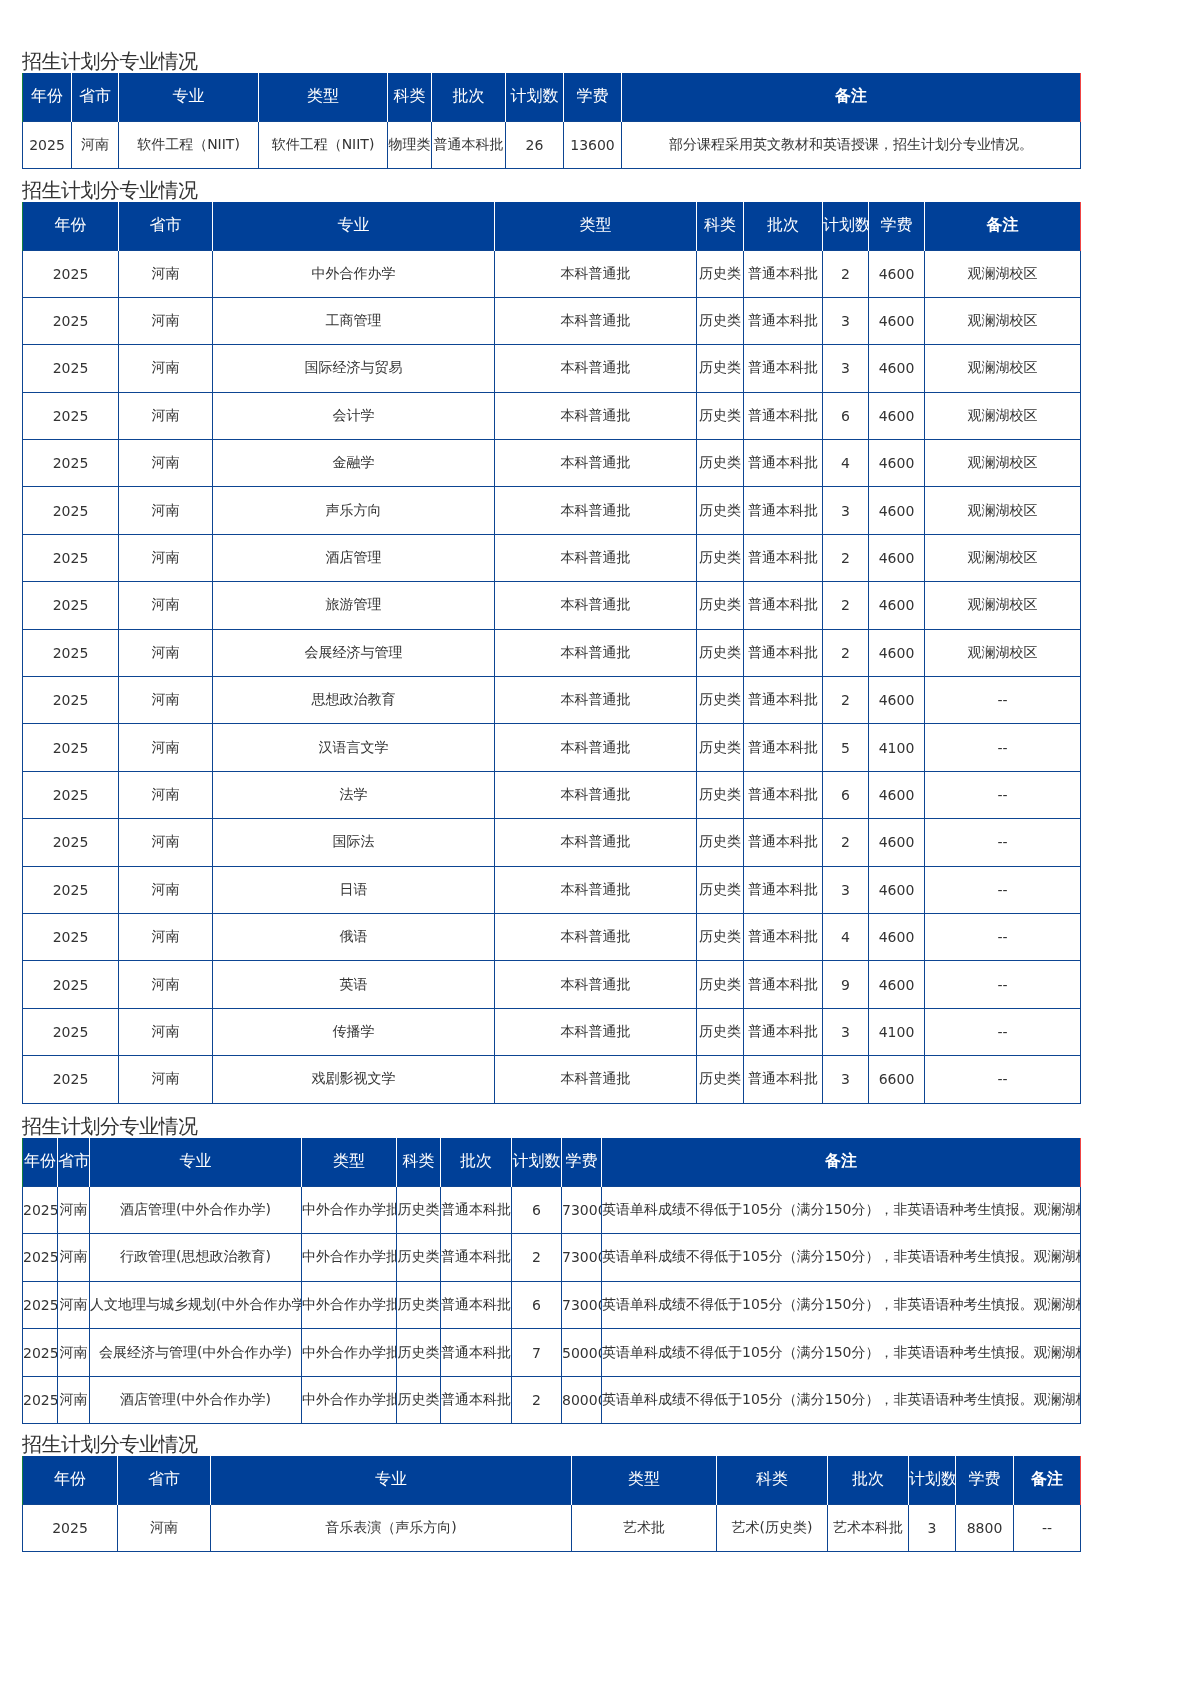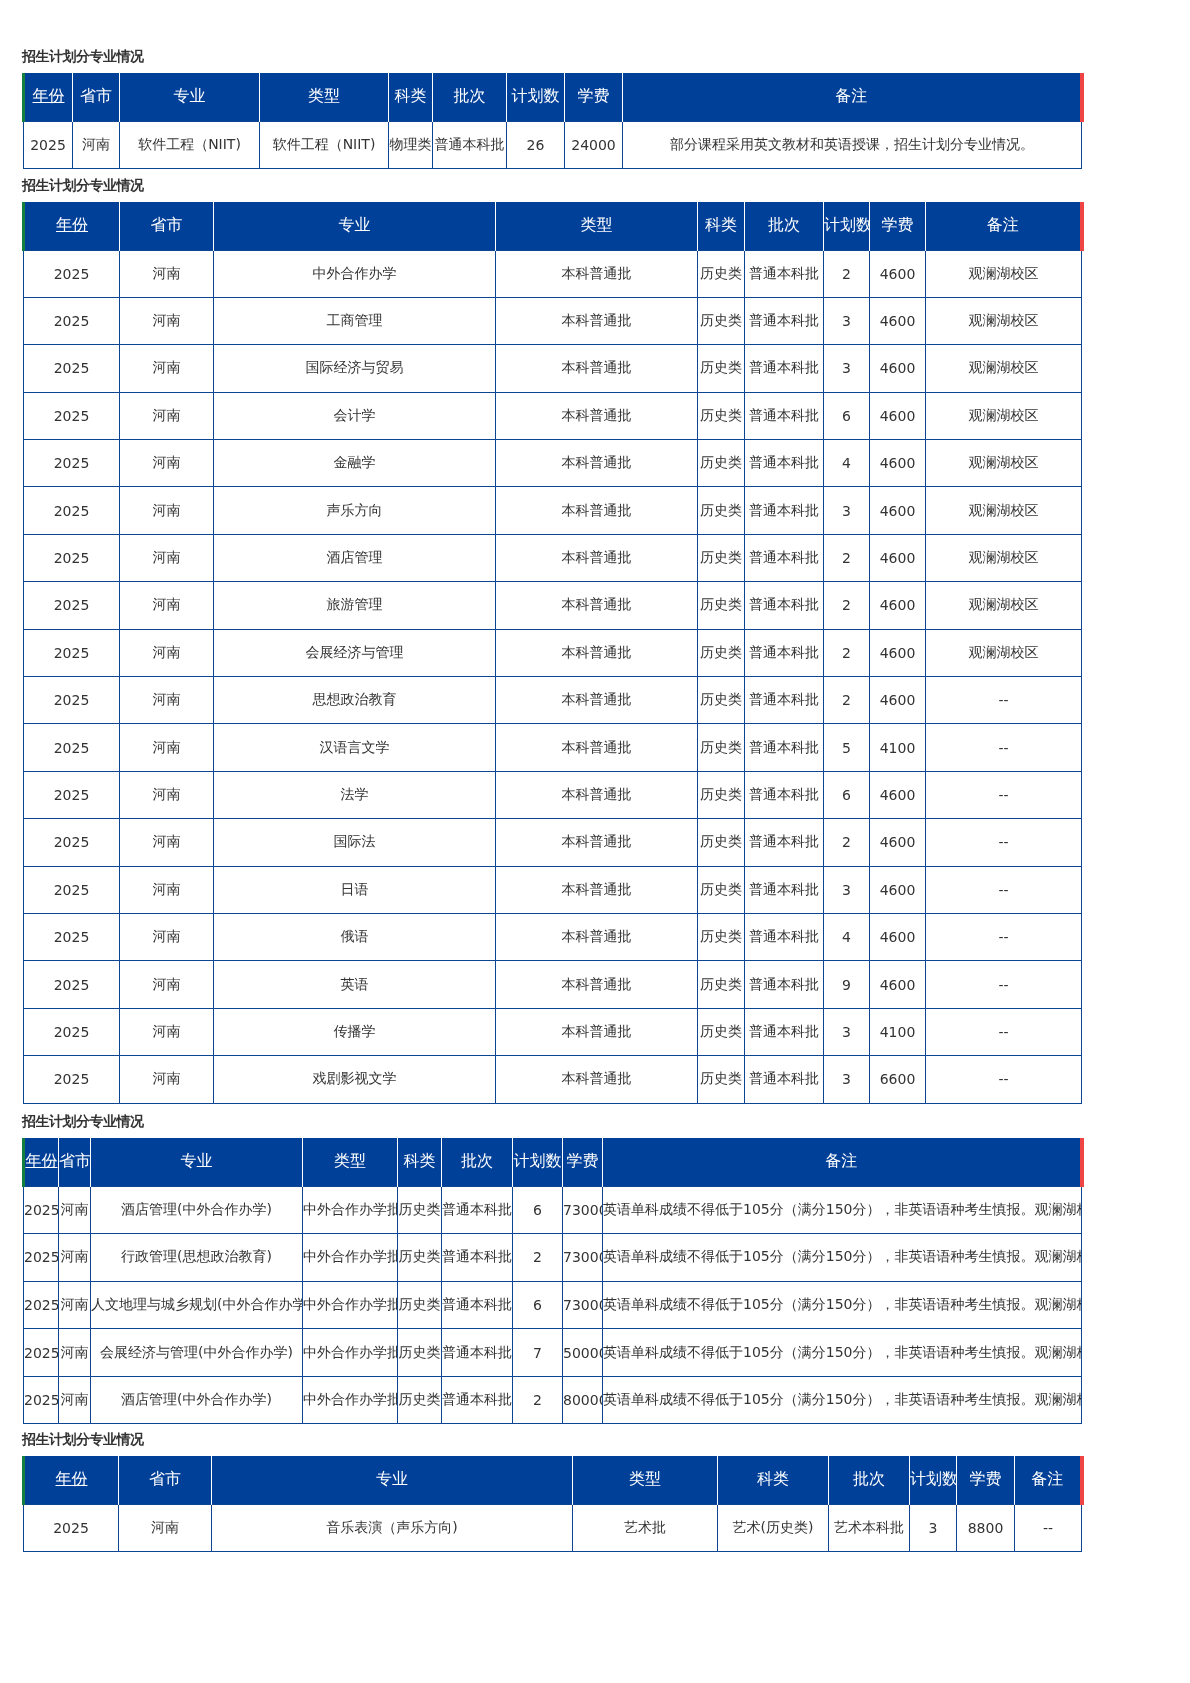--- a/index.html
+++ b/index.html
@@ -1,24 +1,24 @@
 <!DOCTYPE html>
 <html><head>
 <meta charset="utf-8">
 <style>
   html, body { margin: 0; padding: 0; background: #ffffff; }
   body { width: 1190px; height: 1683px; position: relative; overflow: hidden;
          font-family: "DejaVu Sans", "Liberation Sans", sans-serif; color: #333333; }
   .section { position: absolute; left: 22px; }
-  .section-title { position: absolute; left: 0; font-size: 14px; color: #333; white-space: nowrap; letter-spacing: -0.5px; font-weight: bold; }
+  .section-title { position: absolute; left: 0; font-size: 20px; color: #333; white-space: nowrap; letter-spacing: -0.5px; }
   table { position: absolute; left: 0; border-collapse: collapse; table-layout: fixed; }
   th { background: #004098; color: #ffffff; font-weight: normal; font-size: 16px;
        border: 1px solid #ffffff; border-top: none; border-bottom: none; padding: 0; white-space: nowrap; overflow: hidden; }
-  th:first-child { border-left: 3px solid #15803d; text-decoration: underline; }
-  th:last-child { border-right: 4px solid #ef4444; }
+  th:first-child { border-left: 1px solid #15803d; }
+  th:last-child { border-right: 1px solid #ef4444; font-weight: bold; }
   td { border: 1.5px solid #0d4592; font-size: 14px; color: #333; text-align: center; padding: 0;
        white-space: nowrap; overflow: hidden; background: #fff; }
   .t3 td { font-size: 14px; }
 </style>
 </head>
 <body>
 
 <div class="section" style="top:48px;">
   <div class="section-title" style="top:0;">招生计划分专业情况</div>
   <table style="top:25px; width:1058px;">
@@ -48,21 +48,21 @@
     </thead>
     <tbody>
         <tr style="height: 47px;">
           <td>2025</td>
           <td>河南</td>
           <td>软件工程（NIIT)</td>
           <td>软件工程（NIIT)</td>
           <td>物理类</td>
           <td>普通本科批</td>
           <td>26</td>
-          <td>24000</td>
+          <td>13600</td>
           <td>部分课程采用英文教材和英语授课，招生计划分专业情况。</td>
         </tr>
       </tbody>
   </table>
 </div>
 
 <div class="section" style="top:177px;">
   <div class="section-title" style="top:0;">招生计划分专业情况</div>
   <table style="top:25px; width:1058px;">
     <colgroup>

